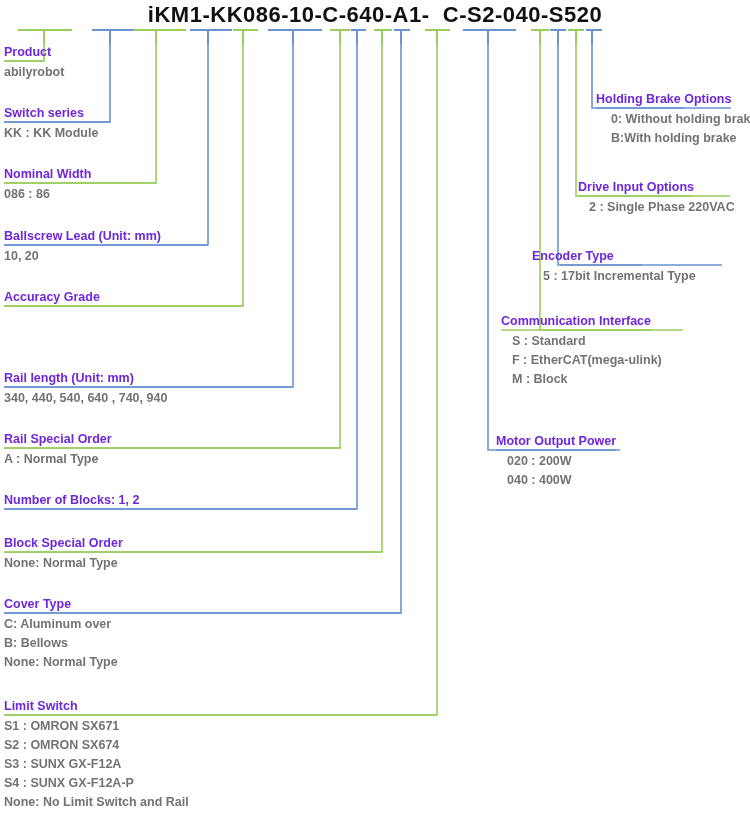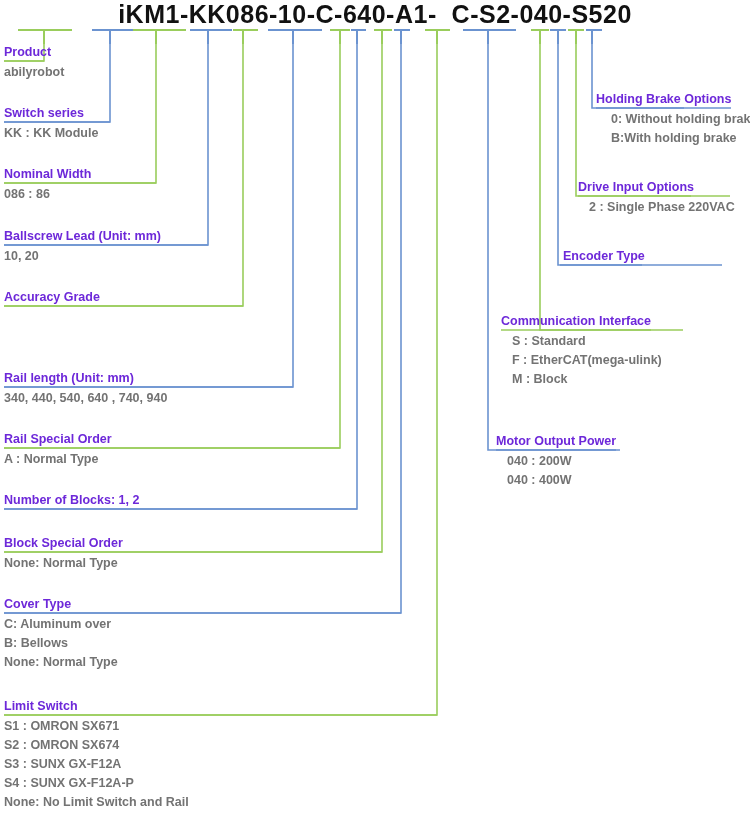--- a/index.html
+++ b/index.html
@@ -17,21 +17,21 @@
   }
 
   
   #model-code {
     position: absolute;
     left: 0;
     top: 0;
     width: 750px;
     height: 30px;
     white-space: pre;
-    font-size: 25px;
+    font-size: 22px;
     font-weight: bold;
     letter-spacing: 0.5px;
     color: #111111;
     text-align: center;
     line-height: 29px;
   }
 
   
   #wires {
     position: absolute;
@@ -251,32 +251,35 @@
   </div>
 </div>
 
 <div class="field indent-1" style="left:578px; top:177px;">
   <span class="field-title">Drive Input Options</span>
   <div class="field-values">
     <div>2 : Single Phase 220VAC</div>
   </div>
 </div>
 
-<div class="field indent-1" style="left:563px; top:246px;">
+<div class="field indent-1" style="left:532px; top:246px;">
   <span class="field-title">Encoder Type</span>
+  <div class="field-values">
+    <div>5 : 17bit Incremental Type</div>
+  </div>
 </div>
 
 <div class="field indent-1" style="left:501px; top:311px;">
   <span class="field-title">Communication Interface</span>
   <div class="field-values">
     <div>S : Standard</div>
     <div>F : EtherCAT(mega-ulink)</div>
     <div>M : Block</div>
   </div>
 </div>
 
 <div class="field indent-1" style="left:496px; top:431px;">
   <span class="field-title">Motor Output Power</span>
   <div class="field-values">
-    <div>040 : 200W</div>
+    <div>020 : 200W</div>
     <div>040 : 400W</div>
   </div>
 </div>
 
 </body></html>

